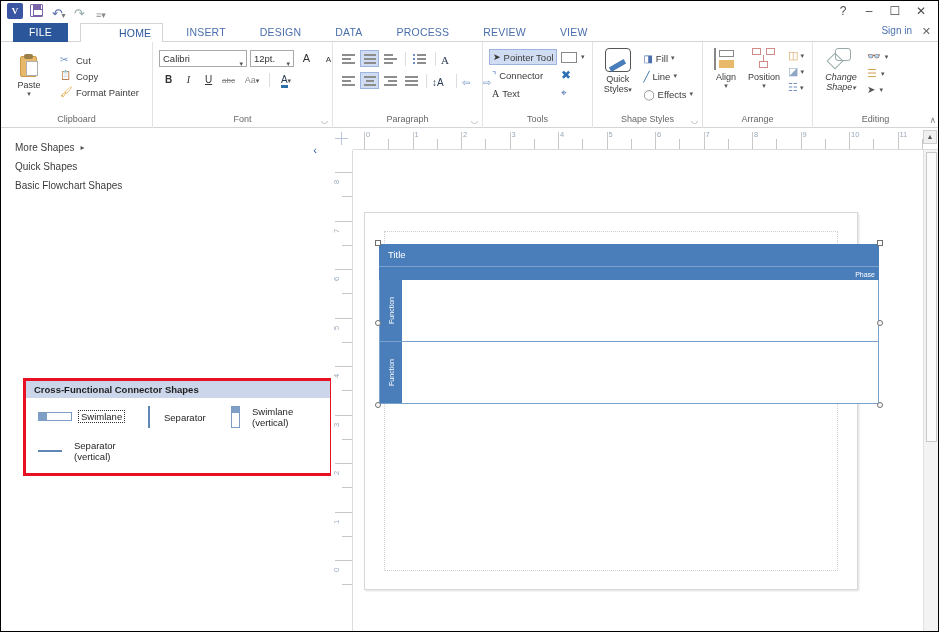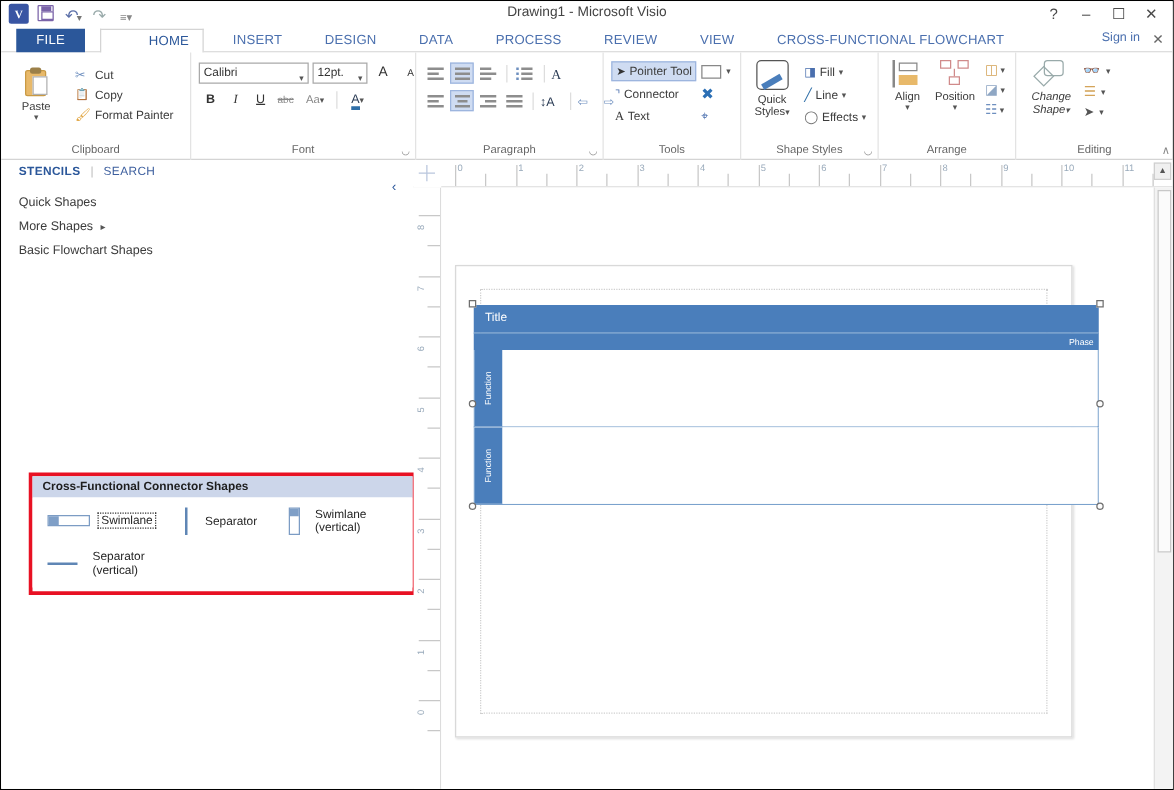--- a/index.html
+++ b/index.html
@@ -148,40 +148,38 @@
   <div class="titlebar">
     <div class="qat">
       <div class="visio-logo">V</div>
       <div class="qat-ico">
           <div class="save-ico"></div>
         </div>
       <div class="qat-ico"><span class="arrow-gl">↶</span><span class="tiny-caret">▼</span></div>
       <div class="qat-ico"><span class="arrow-gl" style="color:#9aa;">↷</span></div>
       <div class="qat-ico"><span style="font-size:9px;color:#888;line-height:15px;">≡▾</span></div>
     </div>
-    <div class="win-title">Drawing1 - Microsoft Visio</div>
     <div class="wincontrols">
       <div class="wc">?</div>
       <div class="wc">–</div>
       <div class="wc">☐</div>
       <div class="wc">✕</div>
     </div>
   </div>
 
   <div class="tabrow">
     <div class="tabs">
       <div class="tab file">FILE</div>
       <div class="tab active">HOME</div>
       <div class="tab">INSERT</div>
       <div class="tab">DESIGN</div>
       <div class="tab">DATA</div>
       <div class="tab">PROCESS</div>
       <div class="tab">REVIEW</div>
       <div class="tab">VIEW</div>
-      <div class="tab">CROSS-FUNCTIONAL FLOWCHART</div>
     </div>
     <div class="signin">Sign in</div>
     <div class="ribbon-x">✕</div>
   </div>
 
   <div class="ribbon">
 
     <div class="grp" style="width:152px;">
       <div class="grp-body">
         <div class="btn-lg" style="margin-top:6px;">
@@ -442,32 +440,27 @@
         <span>Editing</span>
         <span class="dlg-launch" style="right:2px;font-size:9px;">∧</span>
       </div>
     </div>
   </div>
 
   <div class="main">
 
     <div class="shapes-pane">
       <div class="collapse-ar">‹</div>
-      <div class="stencil-tabs">
-        <div class="st-tab">STENCILS</div>
-        <div class="st-div">|</div>
-        <div class="st-tab plain">SEARCH</div>
-      </div>
       <div style="height:10px;"></div>
-      <div class="pane-row">
-        <span>Quick Shapes</span>
-      </div>
       <div class="pane-row">
         <span>More Shapes</span>
         <span style="font-size:8px;color:#555;">▸</span>
+      </div>
+      <div class="pane-row">
+        <span>Quick Shapes</span>
       </div>
       <div class="pane-row">
         <span>Basic Flowchart Shapes</span>
       </div>
 
       <div class="redbox">
         <div class="stencil-head">Cross-Functional Connector Shapes</div>
         <div class="stencil-body">
 
           <div class="shape-item" style="left:12px;top:12px;">

